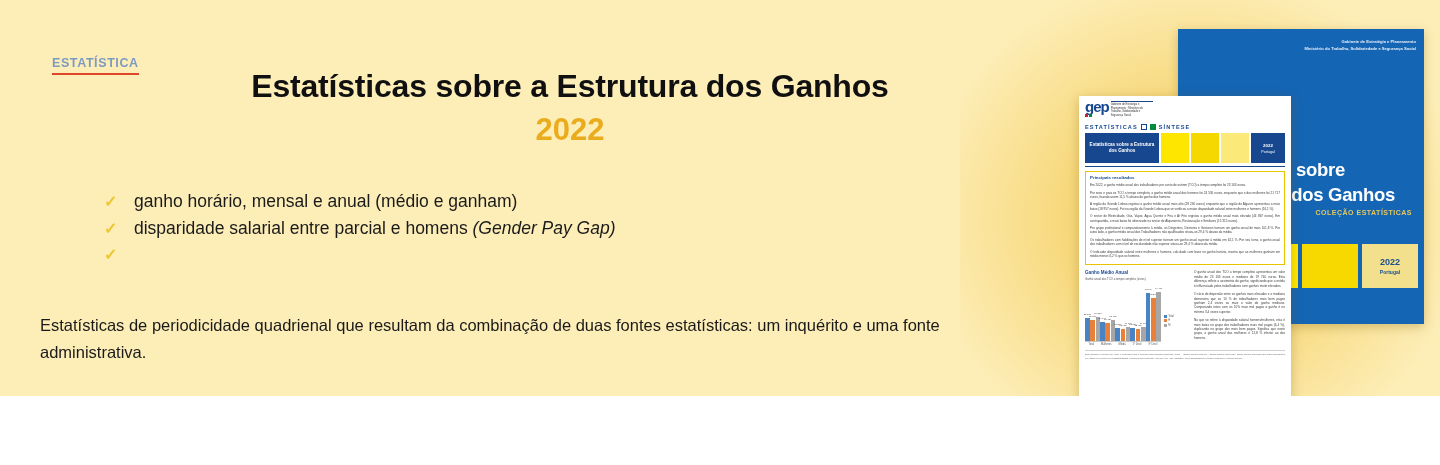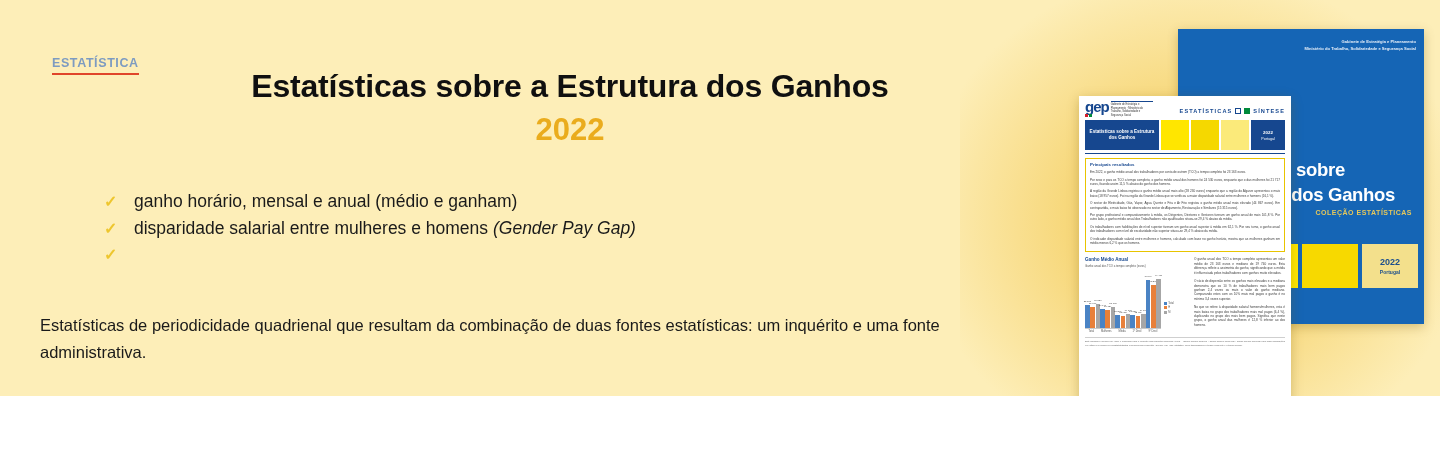--- a/index.html
+++ b/index.html
@@ -112,21 +112,21 @@
 
   
   .sheet {
     position: absolute; left: 1079px; top: 96px;
     width: 212px; height: 325px;
     background: #ffffff;
     box-shadow: 0 3px 11px rgba(120,90,0,.32);
     overflow: hidden;
     padding: 5px 6px;
   }
-  .sheet-top { display: flex; align-items: flex-start; justify-content: space-between; }
+  .sheet-top { display: flex; align-items: flex-start; justify-content: space-between; flex-direction: column; }
   .gep-logo { display: flex; align-items: flex-end; }
   .gep-mark { font-size: 15px; font-weight: bold; color: #16478f; letter-spacing: -1px; line-height: 12px; }
   .gep-sub {
     margin-left: 2px; font-size: 2.6px; color: #333; line-height: 3.4px;
     border-top: .5px solid #16478f; padding-top: 1px; width: 42px;
   }
   .gep-dots { display: flex; gap: 1px; margin-top: 1px; }
   .gep-dots i { width: 3px; height: 3px; display: block; }
   .gep-dots i:nth-child(1) { background: #d4202a; }
   .gep-dots i:nth-child(2) { background: #008a3c; }
@@ -212,21 +212,21 @@
   <div class="title">Estatísticas sobre a Estrutura dos Ganhos</div>
   <div class="subtitle">2022</div>
 
   <ul class="bullets">
     <li>
       <span class="check">✓</span>
       <span><span>ganho horário, mensal e anual (médio e ganham)</span><em></em></span>
     </li>
     <li>
       <span class="check">✓</span>
-      <span><span>disparidade salarial entre mulheres e homens </span><em>(Gender Pay Gap)</em></span>
+      <span><span>disparidade salarial entre parcial e homens </span><em>(Gender Pay Gap)</em></span>
     </li>
     <li>
       <span class="check">✓</span>
     </li>
   </ul>
 
   <div class="body-text">
     <div>Estatísticas de periodicidade quadrienal que resultam da combinação de duas fontes estatísticas: um inquérito e uma fonte administrativa.</div>
   </div>
 

